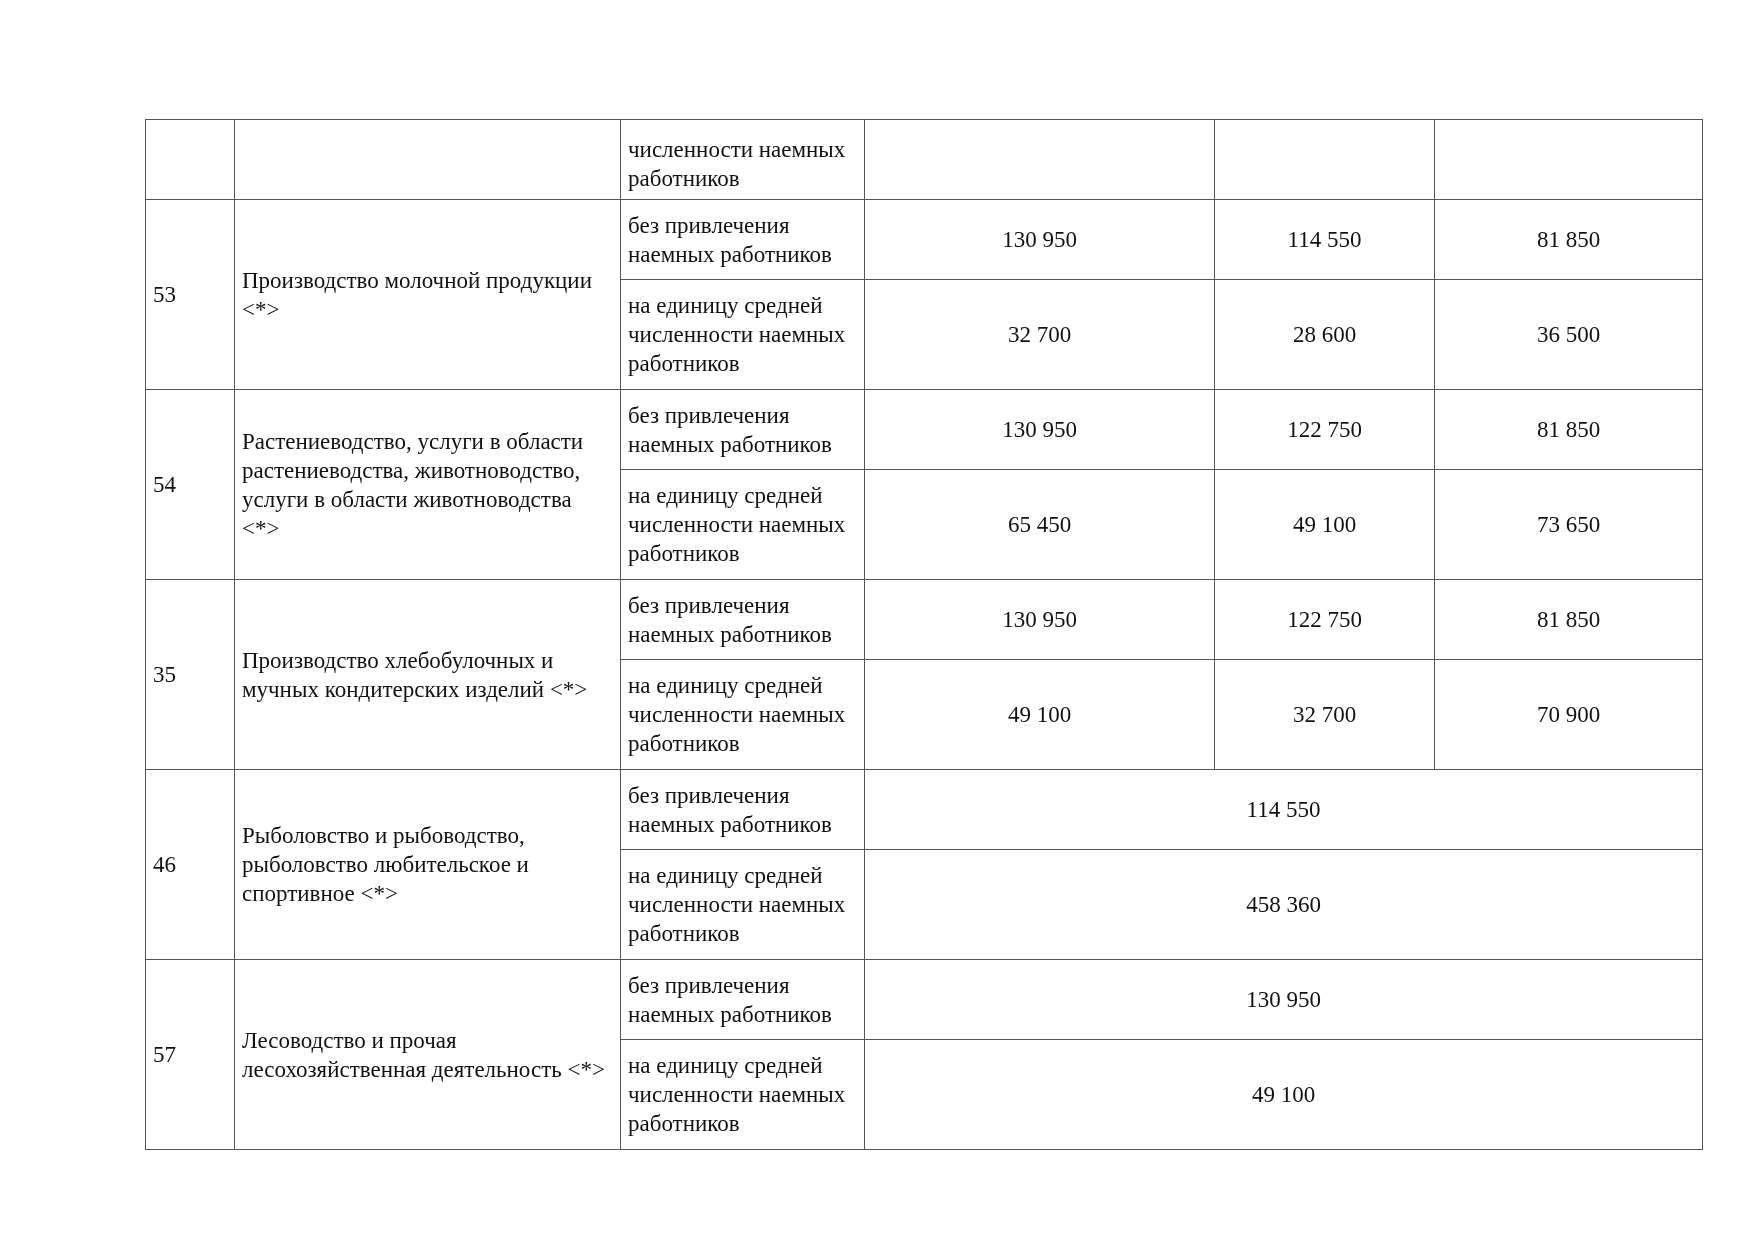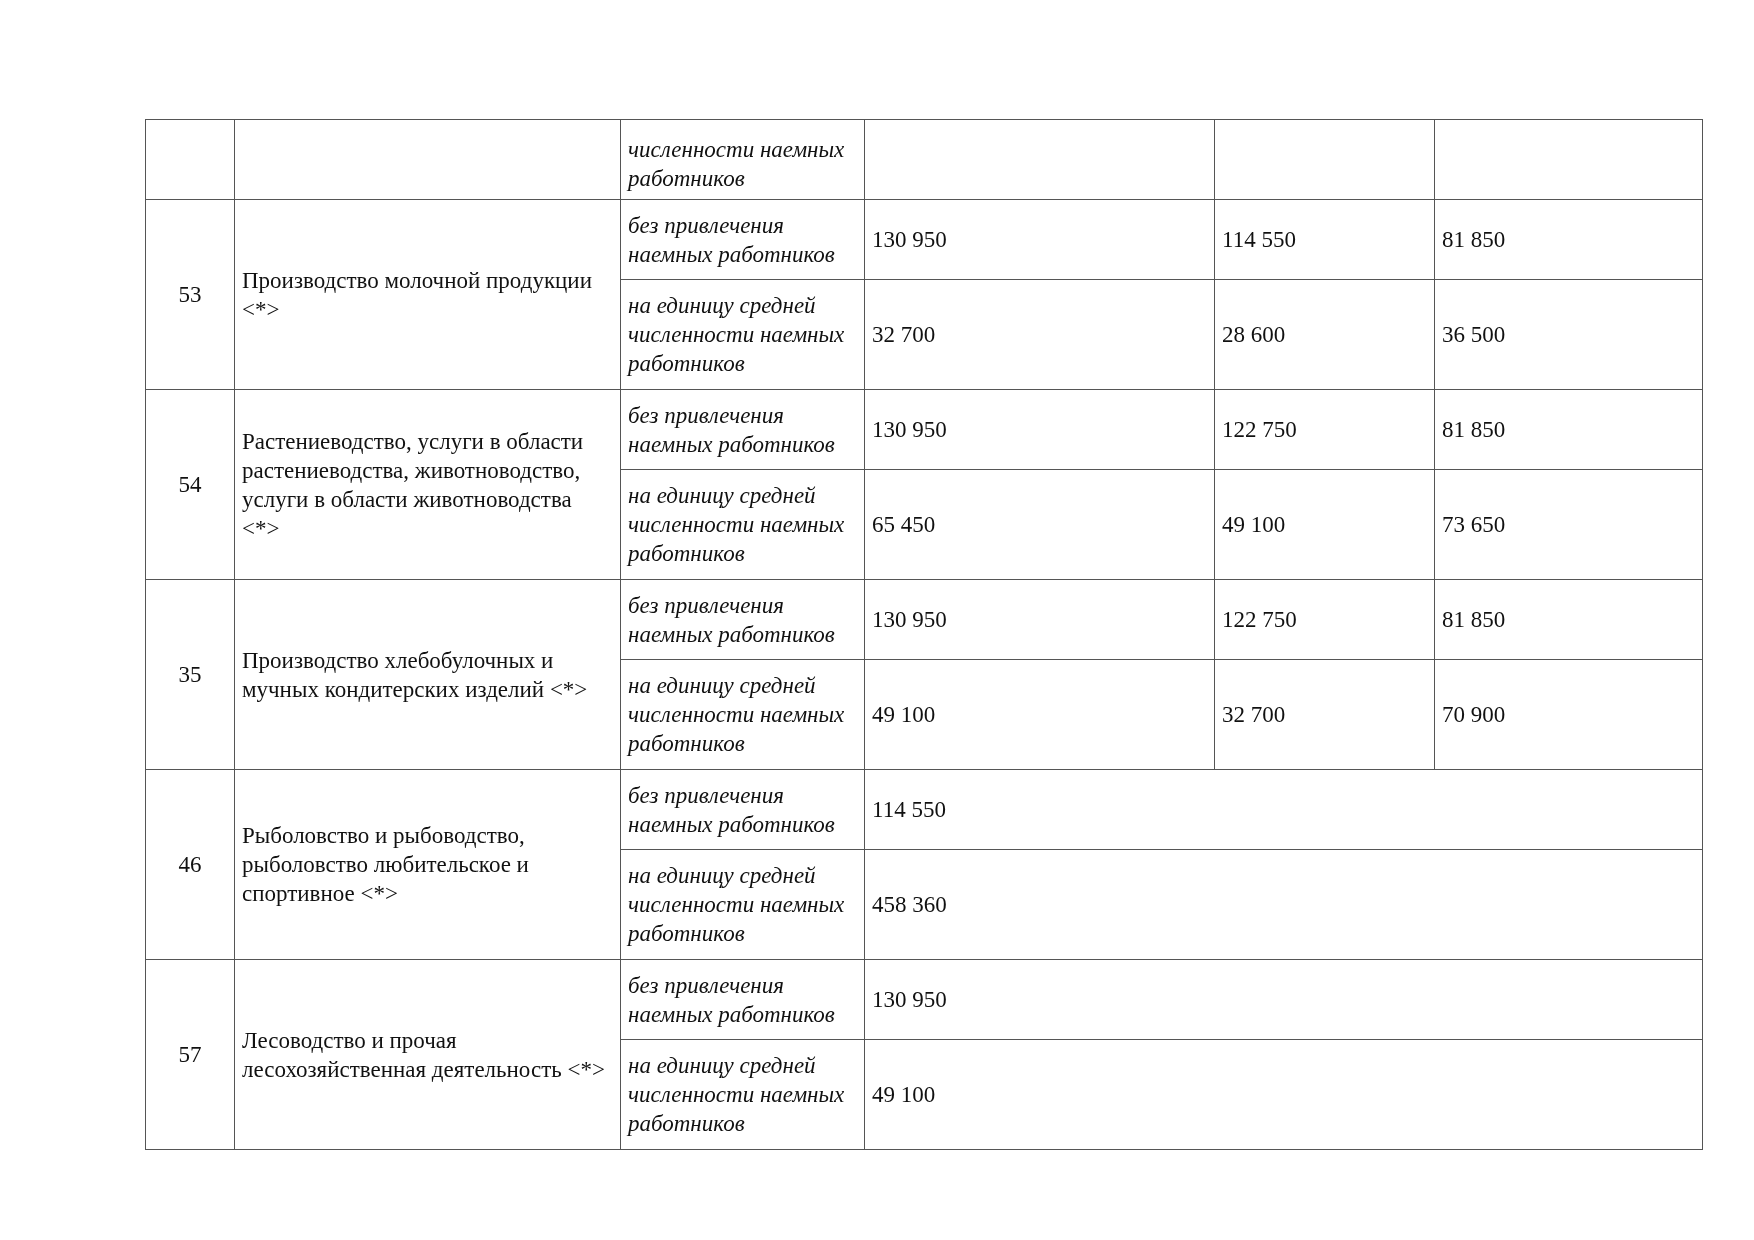--- a/index.html
+++ b/index.html
@@ -2,24 +2,24 @@
 <html><head>
 <meta charset="utf-8">
 <style>
   html, body { margin: 0; padding: 0; background: #ffffff; }
   body { width: 1754px; height: 1240px; position: relative; overflow: hidden;
          font-family: "Liberation Serif", "DejaVu Serif", serif; color: #111; }
   .page { position: absolute; left: 0; top: 0; width: 1754px; height: 1240px; background: #fff; }
   table.doc { position: absolute; left: 145px; top: 119px; border-collapse: collapse;
               table-layout: fixed; width: 1557px; font-size: 23px; line-height: 29px; }
   table.doc td { border: 1.6px solid #555; padding: 0 7px; vertical-align: middle; }
-  td.num { text-align: center; }
+  td.num { }
   td.name { text-align: left; }
-  td.cond { text-align: left; font-style: italic; }
-  td.val { }
+  td.cond { text-align: left; }
+  td.val { text-align: center; }
   col.c1 { width: 89px; } col.c2 { width: 386px; } col.c3 { width: 244px; }
   col.c4 { width: 350px; } col.c5 { width: 220px; } col.c6 { width: 268px; }
 </style>
 </head>
 <body>
 
 <div class="page">
 <table class="doc">
   <colgroup>
     <col class="c1">

